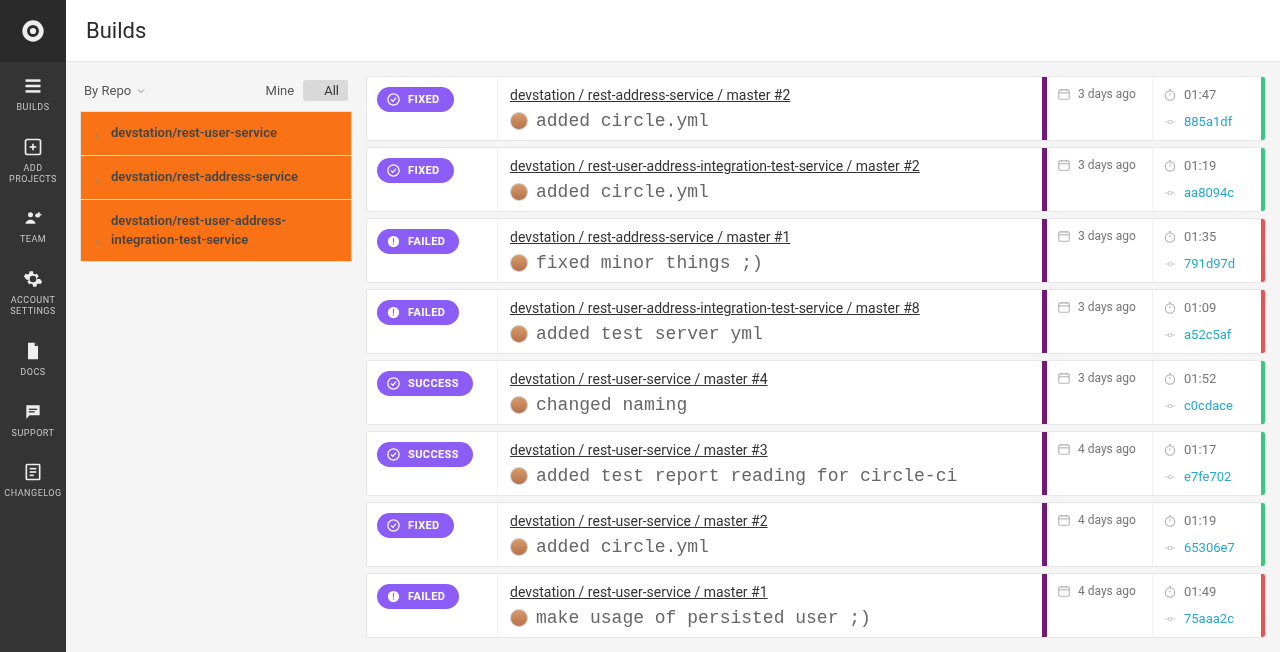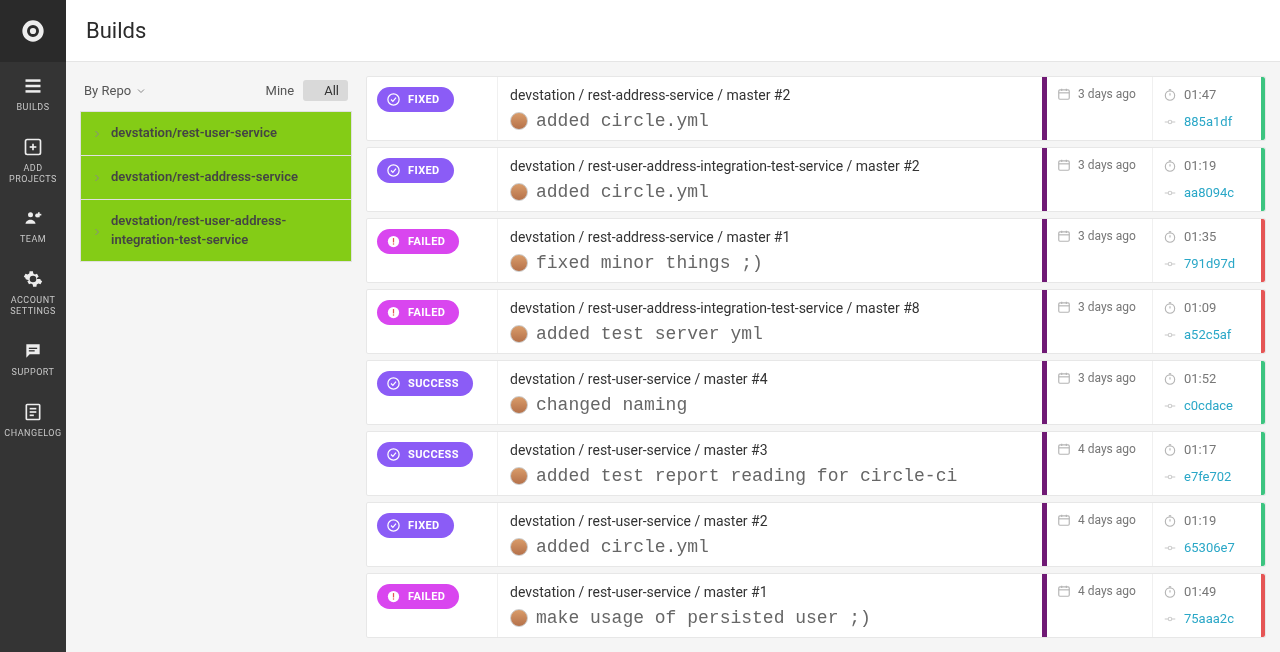--- a/index.html
+++ b/index.html
@@ -25,36 +25,36 @@
   
   .left-panel { width: 272px; }
   .filter-row { display: flex; align-items: center; justify-content: space-between; padding: 4px 4px 10px 4px; font-size: 13px; color: #555; }
   .byrepo { display: flex; align-items: center; gap: 4px; cursor: pointer; }
   .byrepo svg { width: 12px; height: 12px; }
   .mine-all { display: flex; gap: 0; align-items: center; }
   .mine-all span { padding: 3px 9px; border-radius: 3px; cursor: pointer; color: #555; font-size: 13px; }
   .mine-all span.active { background: #d9d9d9; color: #333; padding-left: 21px; }
 
   .repo-list { display: flex; flex-direction: column; gap: 0; }
-  .repo-item { background: #84cc16; border: 1px solid #e0e0e0; padding: 12px 12px 12px 10px; display: flex; align-items: center; gap: 8px; cursor: pointer; font-size: 13px; font-weight: 600; color: #444; }
+  .repo-item { background: #f97316; border: 1px solid #e0e0e0; padding: 12px 12px 12px 10px; display: flex; align-items: flex-end; gap: 8px; cursor: pointer; font-size: 13px; font-weight: 600; color: #444; }
   .repo-item + .repo-item { border-top: none; }
   .repo-item svg { width: 12px; height: 12px; flex-shrink: 0; margin-top: 2px; color: #888; }
   .repo-item .rname { line-height: 1.45; }
 
   
   .builds { flex: 1; display: flex; flex-direction: column; gap: 6px; overflow-y: auto; }
   .build { display: flex; background: #fff; border: 1px solid #e7e7e7; border-radius: 2px; min-height: 64px; position: relative; }
   .status-col { width: 130px; padding: 10px 10px; display: flex; align-items: flex-start; }
   .badge { display: inline-flex; align-items: center; gap: 7px; border-radius: 14px; padding: 5px 14px 5px 9px; color: #fff; font-size: 11px; font-weight: 700; letter-spacing: 0.4px; }
   .badge.fixed, .badge.success { background: #8b5cf6; }
-  .badge.failed { background: #d946ef; }
+  .badge.failed { background: #8b5cf6; }
   .badge svg { width: 15px; height: 15px; }
 
   .info-col { flex: 1; padding: 10px 12px; border-left: 1px solid #f0f0f0; }
-  .build-title { font-size: 14px; color: #333; margin-bottom: 8px; }
+  .build-title { font-size: 14px; color: #333; margin-bottom: 8px; text-decoration: underline; }
   .commit-row { display: flex; align-items: center; gap: 8px; }
   .avatar { width: 18px; height: 18px; border-radius: 50%; background: linear-gradient(#d99c6a, #b5714a); border: 1px solid #ccc; flex-shrink: 0; }
   .commit-msg { font-family: "SFMono-Regular", Consolas, "Liberation Mono", Menlo, monospace; font-size: 18px; color: #666; }
 
   .meta-col { width: 110px; border-left: 5px solid #701a75; padding: 10px 10px; display: flex; flex-direction: column; gap: 12px; font-size: 12px; color: #777; }
   .meta-item { display: flex; align-items: center; gap: 7px; }
   .meta-item svg { width: 14px; height: 14px; color: #b5b5b5; flex-shrink:0; }
 
   .time-col { width: 109px; border-left: 1px solid #f0f0f0; padding: 10px 10px; display: flex; flex-direction: column; gap: 12px; font-size: 13px; }
   .time-item { display: flex; align-items: center; gap: 7px; color: #777; }
@@ -110,20 +110,29 @@
         </span>
       <span class="label">TEAM</span>
     </div>
     <div class="nav-item">
       <span class="icon">
           <svg viewBox="0 0 24 24" fill="currentColor">
             <path d="M12 8a4 4 0 100 8 4 4 0 000-8zm9 4a7 7 0 01-.1 1.2l2.1 1.6-2 3.5-2.5-1a7 7 0 01-2 1.2l-.4 2.7h-4l-.4-2.7a7 7 0 01-2-1.2l-2.5 1-2-3.5 2.1-1.6A7 7 0 013 12a7 7 0 01.1-1.2L1 9.2l2-3.5 2.5 1a7 7 0 012-1.2L7.9 2.8h4l.4 2.7a7 7 0 012 1.2l2.5-1 2 3.5-2.1 1.6c.1.4.1.8.1 1.2z"></path>
           </svg>
         </span>
       <span class="label">ACCOUNT SETTINGS</span>
+    </div>
+    <div class="nav-item">
+      <span class="icon">
+          <svg viewBox="0 0 24 24" fill="currentColor">
+            <path d="M6 2h8l4 4v16H6z"></path>
+            <path d="M14 2v4h4" fill="#343434"></path>
+          </svg>
+        </span>
+      <span class="label">DOCS</span>
     </div>
     <div class="nav-item">
       <span class="icon">
           <svg viewBox="0 0 24 24" fill="currentColor">
             <path d="M4 4h16v12H8l-4 4z"></path>
             <rect x="7" y="8" width="10" height="1.6" fill="#343434"></rect>
             <rect x="7" y="11" width="7" height="1.6" fill="#343434"></rect>
           </svg>
         </span>
       <span class="label">SUPPORT</span>

